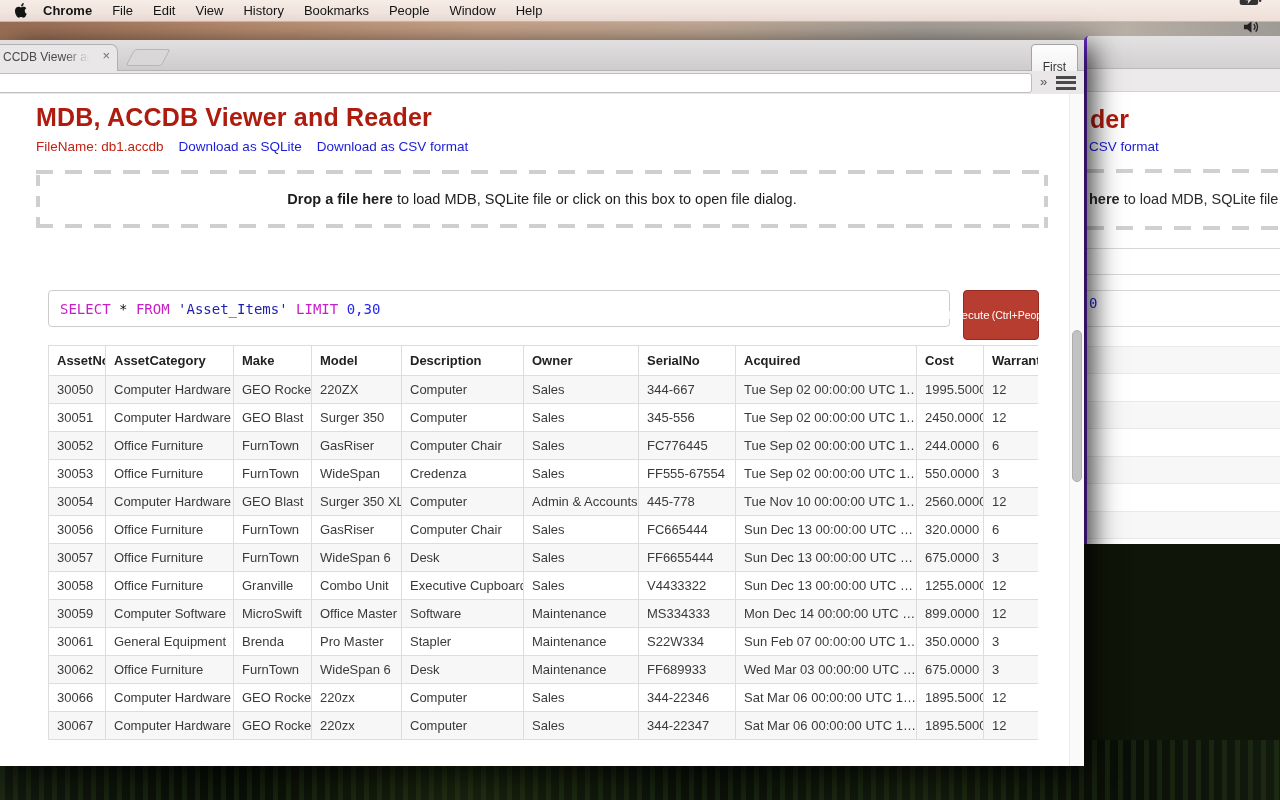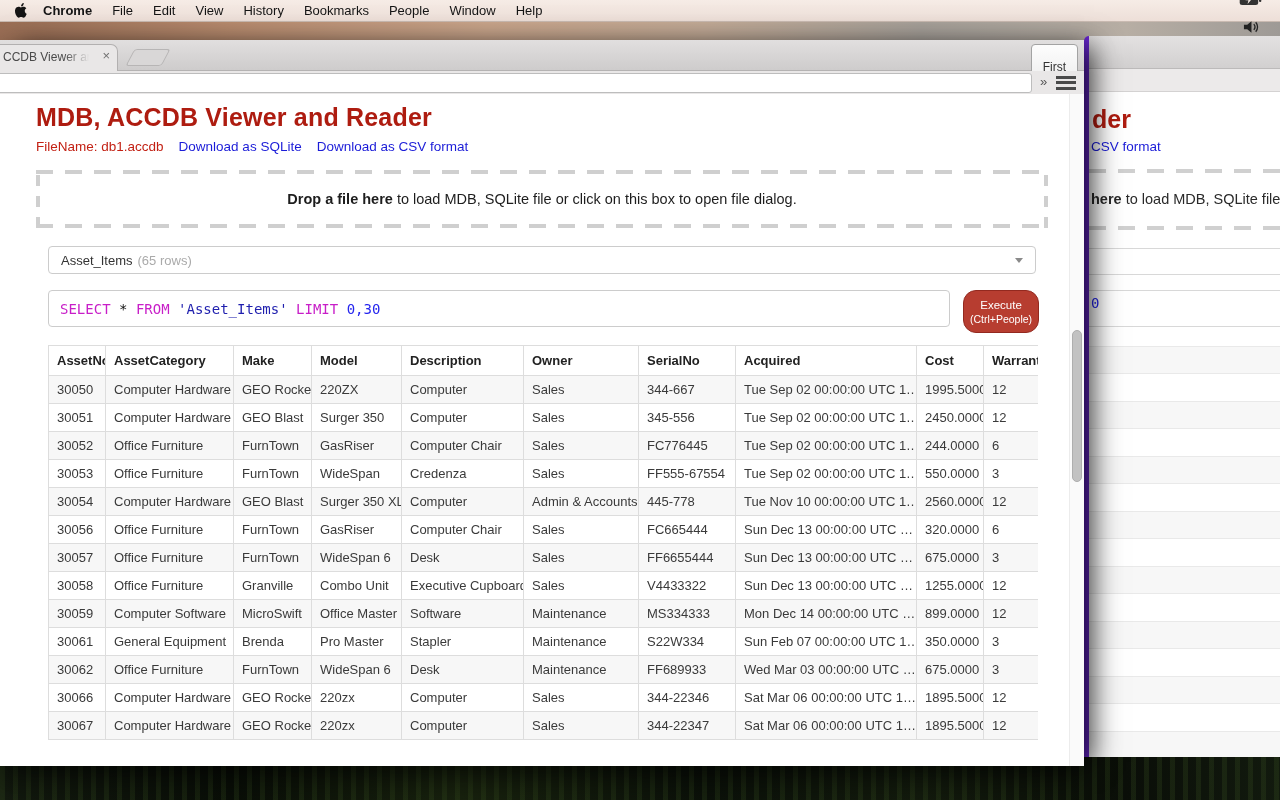--- a/index.html
+++ b/index.html
@@ -17,22 +17,22 @@
     background:linear-gradient(#f6ece6,#eddfd8);border-bottom:1px solid #c9bab1;
     display:flex;align-items:center;padding:8px 10px;box-sizing:border-box;font-size:13px;color:#151515;}
   .apple{margin:0 6px 0 4px;display:flex;align-items:center;}
   .mb-items{display:flex;align-items:center;}
   .mb-item{padding:0 10px;}
   .mb-bold{font-weight:bold;}
   .mb-right{margin-left:auto;display:flex;align-items:center;gap:14px;padding-right:4px;flex-direction:column;}
   .mb-right svg{display:block;}
   .pct{font-size:12px;color:#222;}
   
-  .bg-window{position:absolute;left:1084px;top:36px;width:196px;height:721px;background:#fff;
-    border-top-left-radius:5px;border-left:5px solid #6d28d9;box-sizing:border-box;overflow:hidden;}
+  .bg-window{position:absolute;left:1084px;top:36px;width:196px;height:508px;background:#fff;
+    border-top-left-radius:5px;border-left:3px solid #6d28d9;box-sizing:border-box;overflow:hidden;}
   .bgw-tabstrip{height:32px;background:linear-gradient(#e3e1e1,#d2d0d0);border-bottom:1px solid #bcbaba;}
   .bgw-toolbar{height:22px;background:#eceaea;border-bottom:1px solid #d4d2d2;}
   .bgw-frag{position:absolute;white-space:nowrap;}
   .bgw-title{left:3px;top:69px;font-size:25px;font-weight:800;}
   .bgw-csv{left:2px;top:103px;font-size:13.5px;}
   .bgw-dash{left:0;width:196px;height:4px;
     background:repeating-linear-gradient(90deg,#d0d0d0 0 17px,transparent 17px 29px);}
   .bgw-dash1{top:133px;} .bgw-dash2{top:190px;}
   .bgw-drop{left:2px;top:155px;font-size:14.5px;color:#2a2a2a;}
   .bgw-line{left:0;width:196px;height:0;border-top:1px solid #d8d8d8;}
@@ -71,23 +71,23 @@
     display:flex;align-items:center;justify-content:center;font-size:14.5px;color:#1d1d1d;}
   .table-select{position:absolute;left:48px;top:152px;width:988px;height:28px;box-sizing:border-box;
     border:1px solid #ccc;border-radius:4px;background:#fff;display:flex;align-items:center;
     padding:0 12px;font-size:13px;color:#333;}
   .select-hint{color:#aaa;margin-left:5px;}
   .select-caret{margin-left:auto;width:0;height:0;border-left:4px solid transparent;border-right:4px solid transparent;border-top:5px solid #8a8a8a;}
   .sql-input{position:absolute;left:48px;top:196px;width:902px;height:37px;box-sizing:border-box;
     border:1px solid #ccc;border-radius:4px;background:#fff;display:flex;align-items:center;padding:0 11px;
     font-family:"DejaVu Sans Mono",monospace;font-size:14px;white-space:pre;}
   .tok-kw{color:#c81ec8;} .tok-plain{color:#111;} .tok-str{color:#1f1fae;} .tok-num{color:#2525ee;}
-  .execute-btn{position:absolute;left:963px;top:196px;width:76px;height:43px;box-sizing:border-box;
-    background:#b73d30;border:1px solid #93291f;border-radius:13px;color:#fff;text-align:center;
-    display:flex;flex-direction:column;align-items:center;justify-content:center;gap:2px;}
+  .execute-btn{position:absolute;left:963px;top:196px;width:76px;height:50px;box-sizing:border-box;
+    background:#b73d30;border:1px solid #93291f;border-radius:4px;color:#fff;text-align:center;
+    display:flex;align-items:center;justify-content:center;gap:2px;}
   .exec-l1{font-size:11.5px;} .exec-l2{font-size:10.5px;}
   .table-wrap{position:absolute;left:48px;top:251px;width:990px;height:421px;overflow:hidden;}
   table.data{border-collapse:collapse;table-layout:fixed;width:1020px;font-size:13px;}
   table.data th,table.data td{border:1px solid #ddd;padding:5px 8px;text-align:left;
     white-space:nowrap;overflow:hidden;}
   table.data th{font-weight:bold;color:#222;height:19px;background:#fff;}
   table.data td{color:#3a3a3a;height:17px;}
   table.data tbody tr:nth-child(odd){background:#f7f7f7;}
   .scroll-track{position:absolute;left:1069px;top:0;width:14px;height:672px;background:#fafafa;border-left:1px solid #ececec;}
   .scroll-thumb{position:absolute;left:1.5px;top:236px;width:10px;height:152px;background:#c2c2c2;border:1px solid #aeaeae;border-radius:6px;box-sizing:border-box;}
@@ -236,25 +236,20 @@
       <div class="meta-row">
         <span style="color:#c32114;">FileName: db1.accdb</span>
         <span style="color:#1b1cd8;">Download as SQLite</span>
         <span style="color:#1b1cd8;">Download as CSV format</span>
       </div>
 
       <div class="dropzone">
         <span><b>Drop a file here</b><span> to load MDB, SQLite file or click on this box to open file dialog.</span></span>
       </div>
 
-      <div class="table-select">
-        <span>Asset_Items</span>
-        <span class="select-hint">(65 rows)</span>
-        <span class="select-caret"></span>
-      </div>
 
       <div class="sql-input"><span class="tok-kw">SELECT</span><span class="tok-plain"> * </span><span class="tok-kw">FROM</span><span class="tok-plain"> </span><span class="tok-str">'Asset_Items'</span><span class="tok-plain"> </span><span class="tok-kw">LIMIT</span><span class="tok-plain"> </span><span class="tok-num">0,30</span></div>
 
       <div class="execute-btn">
         <span class="exec-l1">Execute</span>
         <span class="exec-l2">(Ctrl+People)</span>
       </div>
 
       <div class="table-wrap">
         <table class="data">

